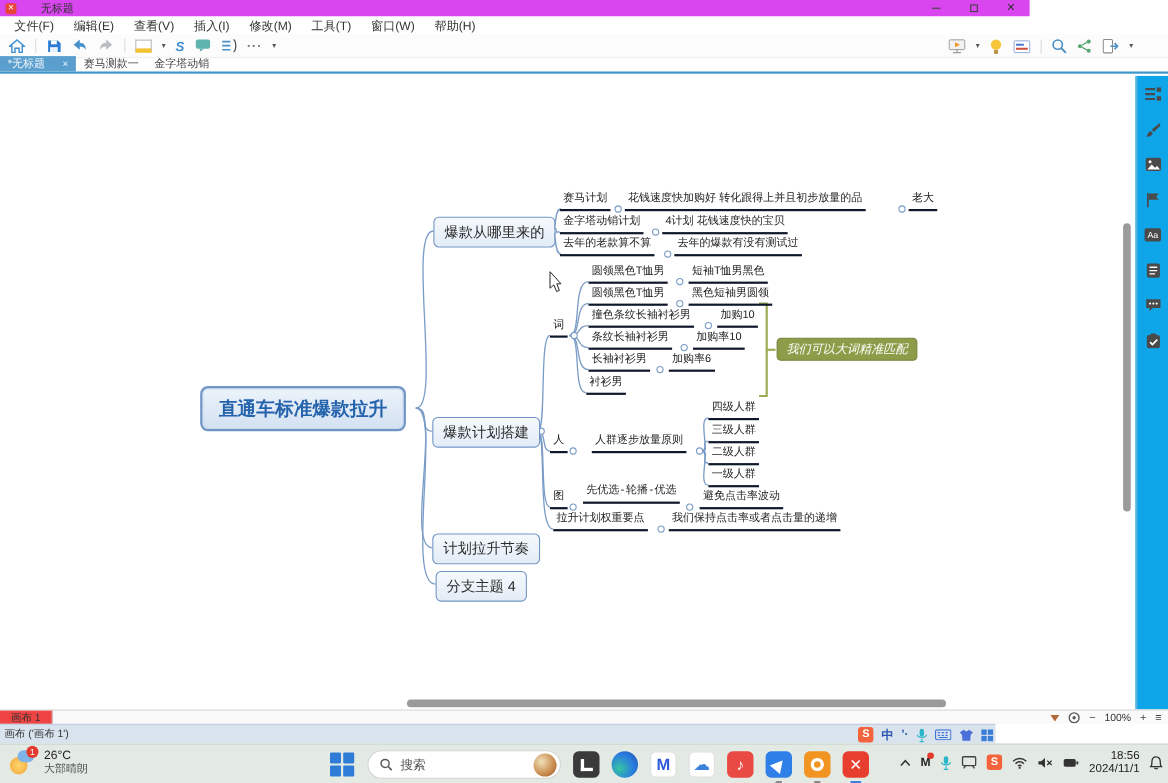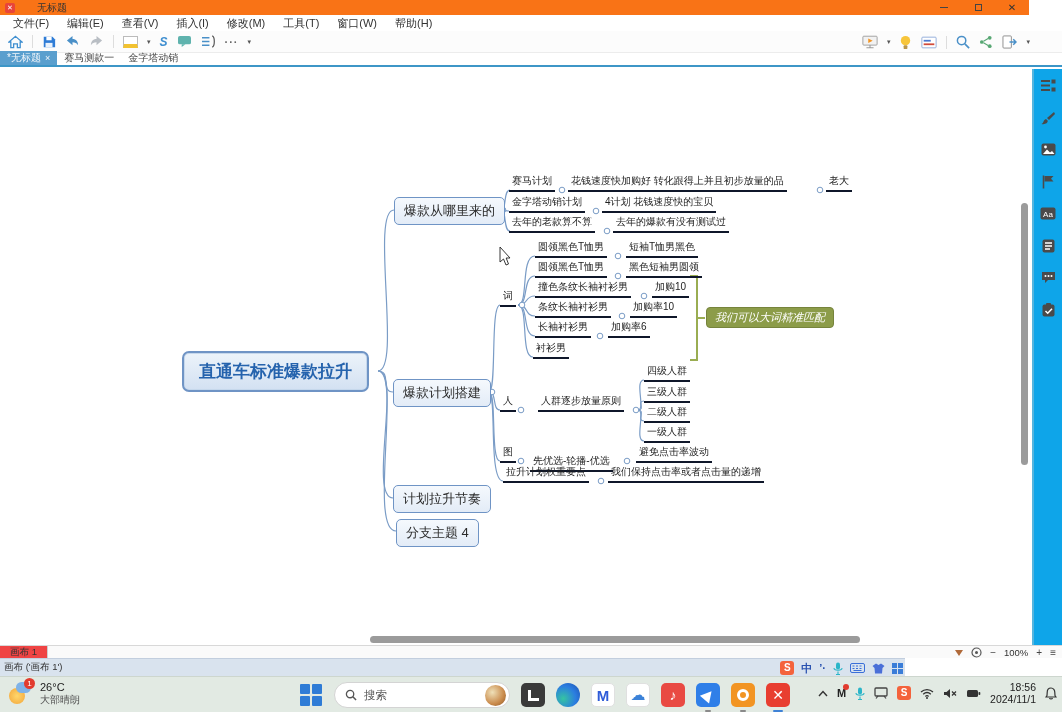--- a/index.html
+++ b/index.html
@@ -1,21 +1,21 @@
 <!DOCTYPE html>
 <html><head>
 <meta charset="utf-8">
 <style>
   * { margin:0; padding:0; box-sizing:border-box; }
   html,body { width:1062px; height:712px; overflow:hidden; }
   body { font-family:"Liberation Sans","DejaVu Sans",sans-serif; background:#fff; position:relative; }
   #app { position:absolute; inset:0; width:1062px; height:712px; background:#fff; }
 
   
-  .titlebar { position:absolute; left:0; top:0; width:1029px; height:15px; background:#f97316; display:flex; align-items:center; }
+  .titlebar { position:absolute; left:0; top:0; width:936px; height:15px; background:#d946ef; display:flex; align-items:center; }
   .app-ico { width:10px; height:10px; background:#e8443a; border-radius:2px; margin-left:5px; color:#fff; font-size:7px; line-height:10px; text-align:center; font-weight:bold; }
   .title-text { font-size:10px; color:#333; margin-left:22px; }
   .win-controls { position:absolute; right:0; top:0; height:15px; display:flex; }
   .win-btn { width:34px; height:15px; display:flex; align-items:center; justify-content:center; color:#444; }
   .glyph-min { width:8px; height:1px; background:#444; }
   .glyph-max { width:7px; height:7px; border:1px solid #444; }
   .glyph-close { font-size:10px; color:#333; line-height:1; }
 
   
   .menubar { position:absolute; left:0; top:15px; width:1062px; height:16px; background:#fff; display:flex; align-items:center; padding-left:4px; }
@@ -26,21 +26,21 @@
   .tb-group { display:flex; align-items:center; gap:9px; padding:0 8px; }
   .tb-group.right { position:absolute; right:24px; top:0; height:22px; }
   .sep { width:1px; height:13px; background:#ddd; }
   .caret { font-size:7px; color:#555; }
   .theme-btn { width:15px; height:12px; border:1px solid #bbb; background:#fff; border-bottom:4px solid #f2c230; }
   .icon-s { font-size:12px; font-weight:bold; font-style:italic; color:#3f8fd0; }
   .dots { font-size:11px; color:#666; letter-spacing:1px; font-weight:bold; }
 
   
   .tabbar { position:absolute; left:0; top:53px; width:1062px; height:14px; background:#fff; display:flex; align-items:flex-end; border-bottom:2px solid #3d96c7; }
-  .dtab { height:14px; font-size:10px; display:flex; align-items:center; padding:0 7px; gap:4px; color:#444; }
+  .dtab { height:14px; font-size:10px; display:flex; align-items:center; padding:0 7px; gap:16px; color:#444; }
   .dtab.active { background:#5a9fce; color:#f2f6fa; }
   .dtab .close { font-size:9px; }
 
   
   .main { position:absolute; left:0; top:69px; width:1062px; height:576px; display:flex; }
   .canvas { position:relative; width:1032px; height:576px; background:#fff; overflow:hidden; }
   .rail { width:30px; height:576px; background:#0ea5e9; border-left:2px solid #56b5de; display:flex; flex-direction:column; align-items:center; padding-top:8px; gap:15px; }
   .rail-ico { width:17px; height:17px; display:flex; align-items:center; justify-content:center; color:#4a4a4a; font-size:12px; }
 
   
@@ -324,21 +324,21 @@
       <div class="callout" style="left:706px; top:238px;">我们可以大词精准匹配</div>
 
       <div class="t" style="left:500px; top:324px;">人</div>
       <div class="t" style="left:538px; top:324px;">人群逐步放量原则</div>
       <div class="t" style="left:644px; top:294px;">四级人群</div>
       <div class="t" style="left:644px; top:315px;">三级人群</div>
       <div class="t" style="left:644px; top:335px;">二级人群</div>
       <div class="t" style="left:644px; top:355px;">一级人群</div>
 
       <div class="t" style="left:500px; top:375px;">图</div>
-      <div class="t" style="left:530px; top:384px;">先优选-轮播-优选</div>
+      <div class="t" style="left:530px; top:370px;font-family:Liberation Mono, monospace;">先优选-轮播-优选</div>
       <div class="t" style="left:636px; top:375px;">避免点击率波动</div>
       <div class="t" style="left:503px; top:395px;">拉升计划权重要点</div>
       <div class="t" style="left:608px; top:395px;">我们保持点击率或者点击量的递增</div>
 
       <div class="vscroll"></div>
       <div class="hscroll"></div>
     </div>
 
     <div class="rail">
       <div class="rail-ico">

